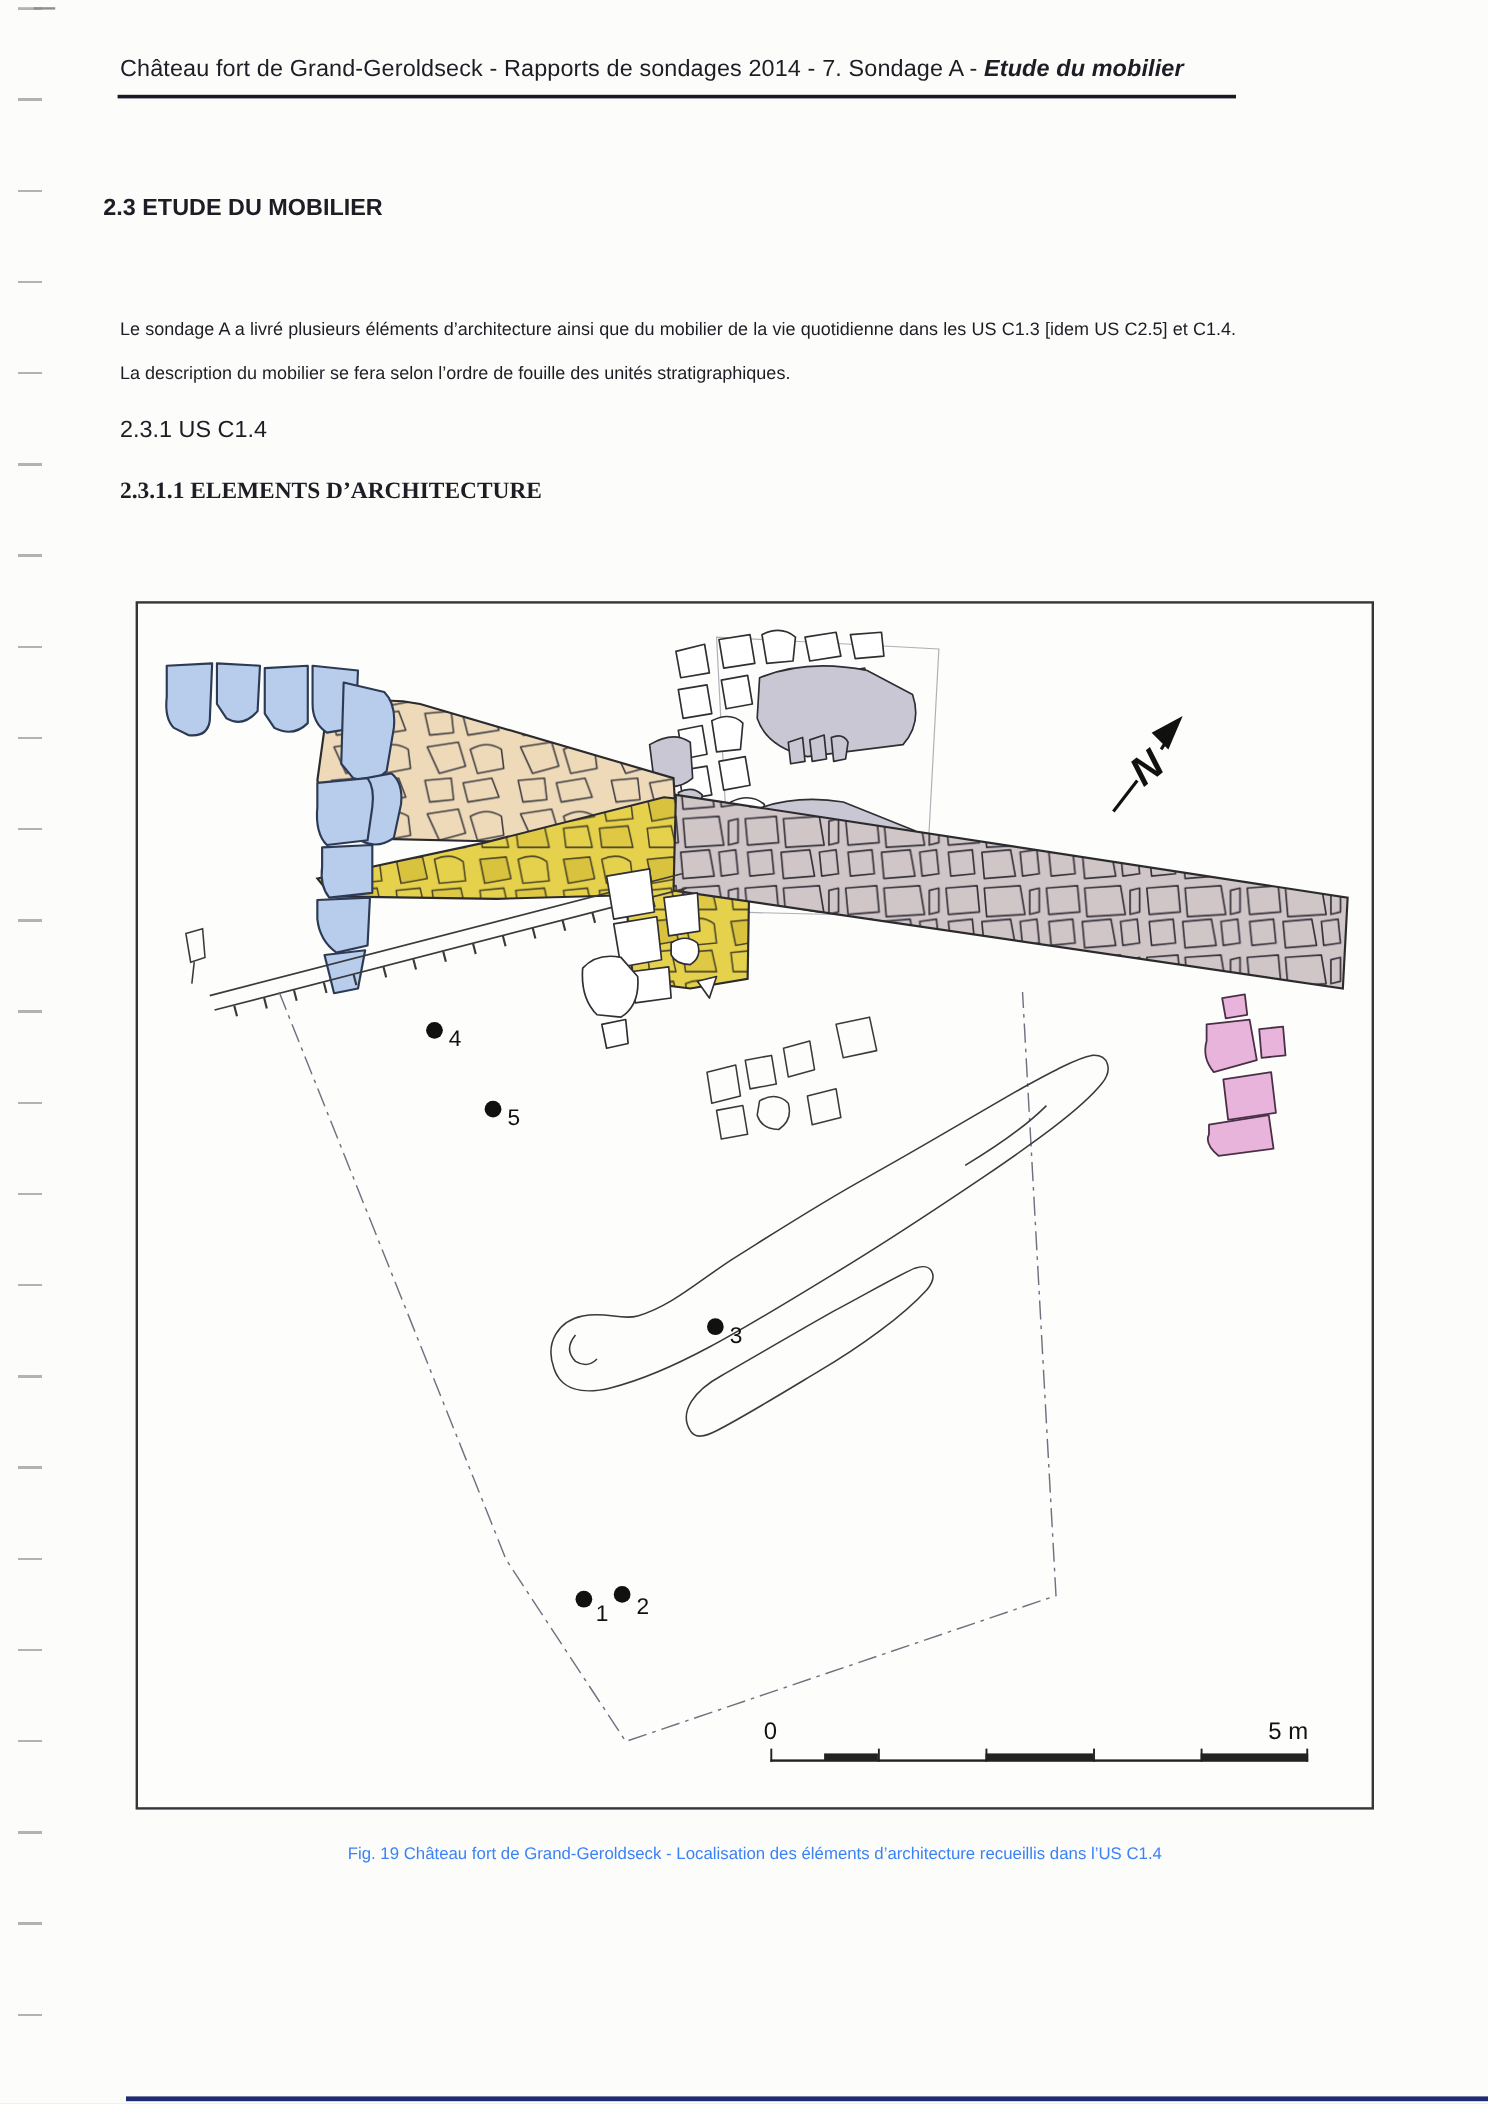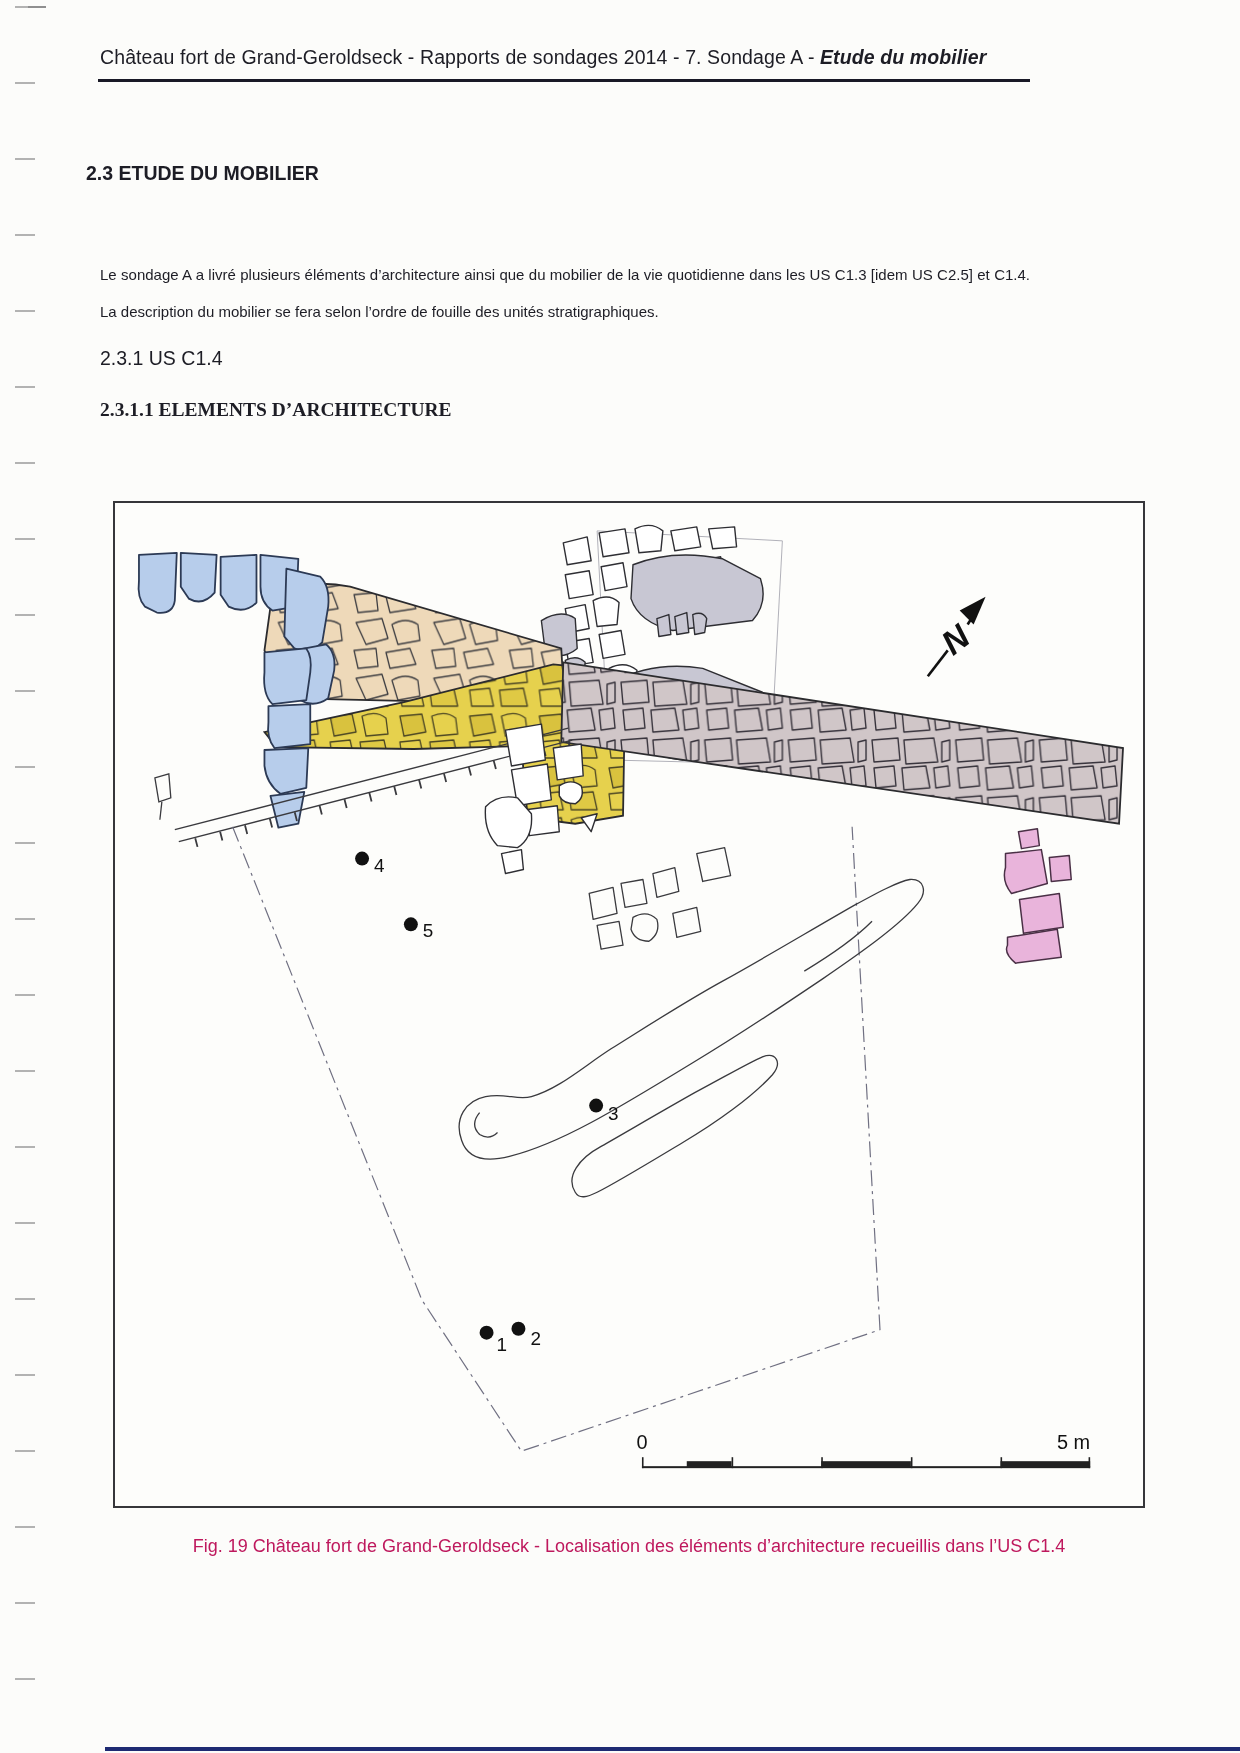--- a/index.html
+++ b/index.html
@@ -20,21 +20,21 @@
   .para{position:absolute;left:100px;top:212px;width:930px;font-size:15px;line-height:37px;text-align:justify;margin-top:44px;}
   .h2{position:absolute;left:100px;top:347px;font-size:19.5px;font-weight:normal;}
   .h3{position:absolute;left:100px;top:399px;font-size:19.5px;font-weight:bold;font-family:Liberation Serif, serif;}
   .figure-frame{
     position:absolute;left:113px;top:501px;width:1032px;height:1007px;
     border:2px solid #36363a;box-sizing:border-box;background:#fdfdfb;
   }
   .figure-frame svg{display:block;width:100%;height:100%;}
   .figure-caption{
     position:absolute;left:113px;top:1536px;width:1032px;
-    font-size:18px;text-align:center;color:#be185d;
+    font-size:14px;text-align:center;color:#3b82f6;
   }
   .page-bottom-edge{position:absolute;left:105px;top:1747px;width:1135px;height:4px;background:#1e2a72;}
   .corner-mark{position:absolute;left:28px;top:6px;width:18px;height:2px;background:#8f8f8f;}
 </style>
 </head>
 <body>
 
 <div class="page">
 
   <div class="binding-marks"></div>

